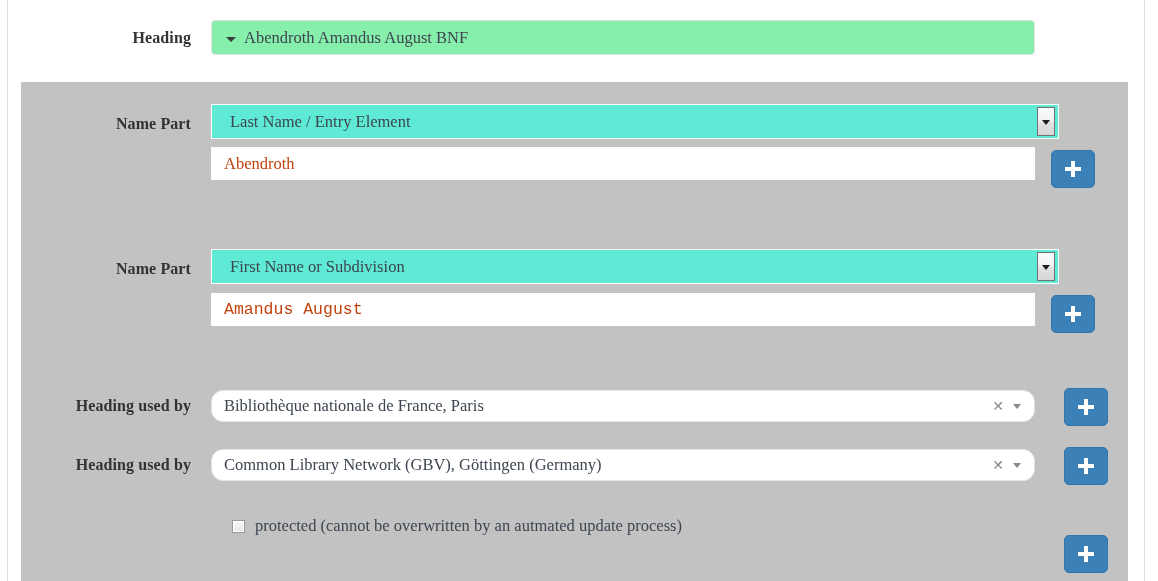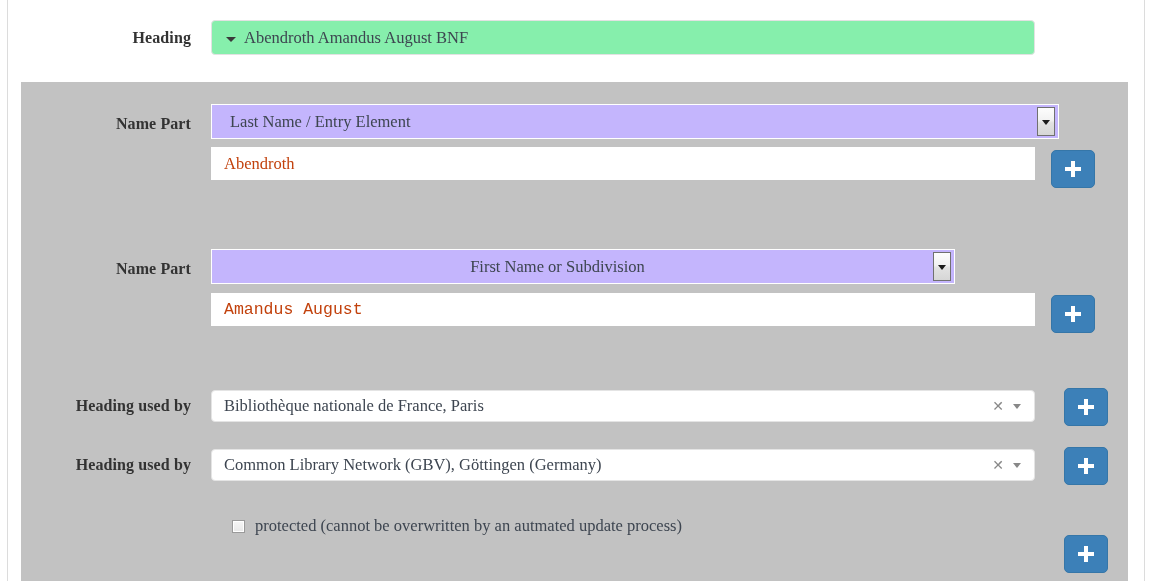--- a/index.html
+++ b/index.html
@@ -107,21 +107,21 @@
     font-weight: bold;
     font-size: 16px;
     color: #333333;
     letter-spacing: .1px;
     white-space: nowrap;
   }
 
   
   .nselect {
     position: absolute;
-    background: #c4b5fd;
+    background: #5eead4;
     border: 1px solid #ffffff;
     display: flex;
     align-items: center;
     height: 35px;
     gap: 48px;
   }
   .nselect .nsel-text {
     flex: 1 1 auto;
     padding-left: 18px;
     font-size: 16.5px;
@@ -164,21 +164,21 @@
     white-space: nowrap;
     overflow: hidden;
   }
 
   
   .s2 {
     position: absolute;
     height: 32px;
     background: #ffffff;
     border: 1px solid #e4e4e4;
-    border-radius: 4px;
+    border-radius: 12px;
     display: flex;
     align-items: center;
     padding: 0 6px 0 12px;
   }
   .s2 .s2-text {
     flex: 1 1 auto;
     font-size: 16.5px;
     color: #3d4550;
     white-space: nowrap;
     overflow: hidden;
@@ -291,21 +291,21 @@
     </div>
 
     <div class="tinput" style="left:190px; top:65px; width:824px;">
       <span>Abendroth</span>
     </div>
 
     <div class="addbtn" style="left:1030px; top:68px;"></div>
 
     <div class="field-label" style="left:39px; top:169px; width:131px; height:35px; line-height:35px;">Name Part</div>
 
-    <div class="nselect" style="left:190px; top:167px; width:744px;text-align:center;">
+    <div class="nselect" style="left:190px; top:167px; width:848px;">
       <span class="nsel-text">First Name or Subdivision</span>
       <span class="nsel-btn"></span>
     </div>
 
     <div class="tinput" style="left:190px; top:211px; width:824px;font-family:Liberation Mono, monospace;">
       <span>Amandus August</span>
     </div>
 
     <div class="addbtn" style="left:1030px; top:213px;"></div>
 

